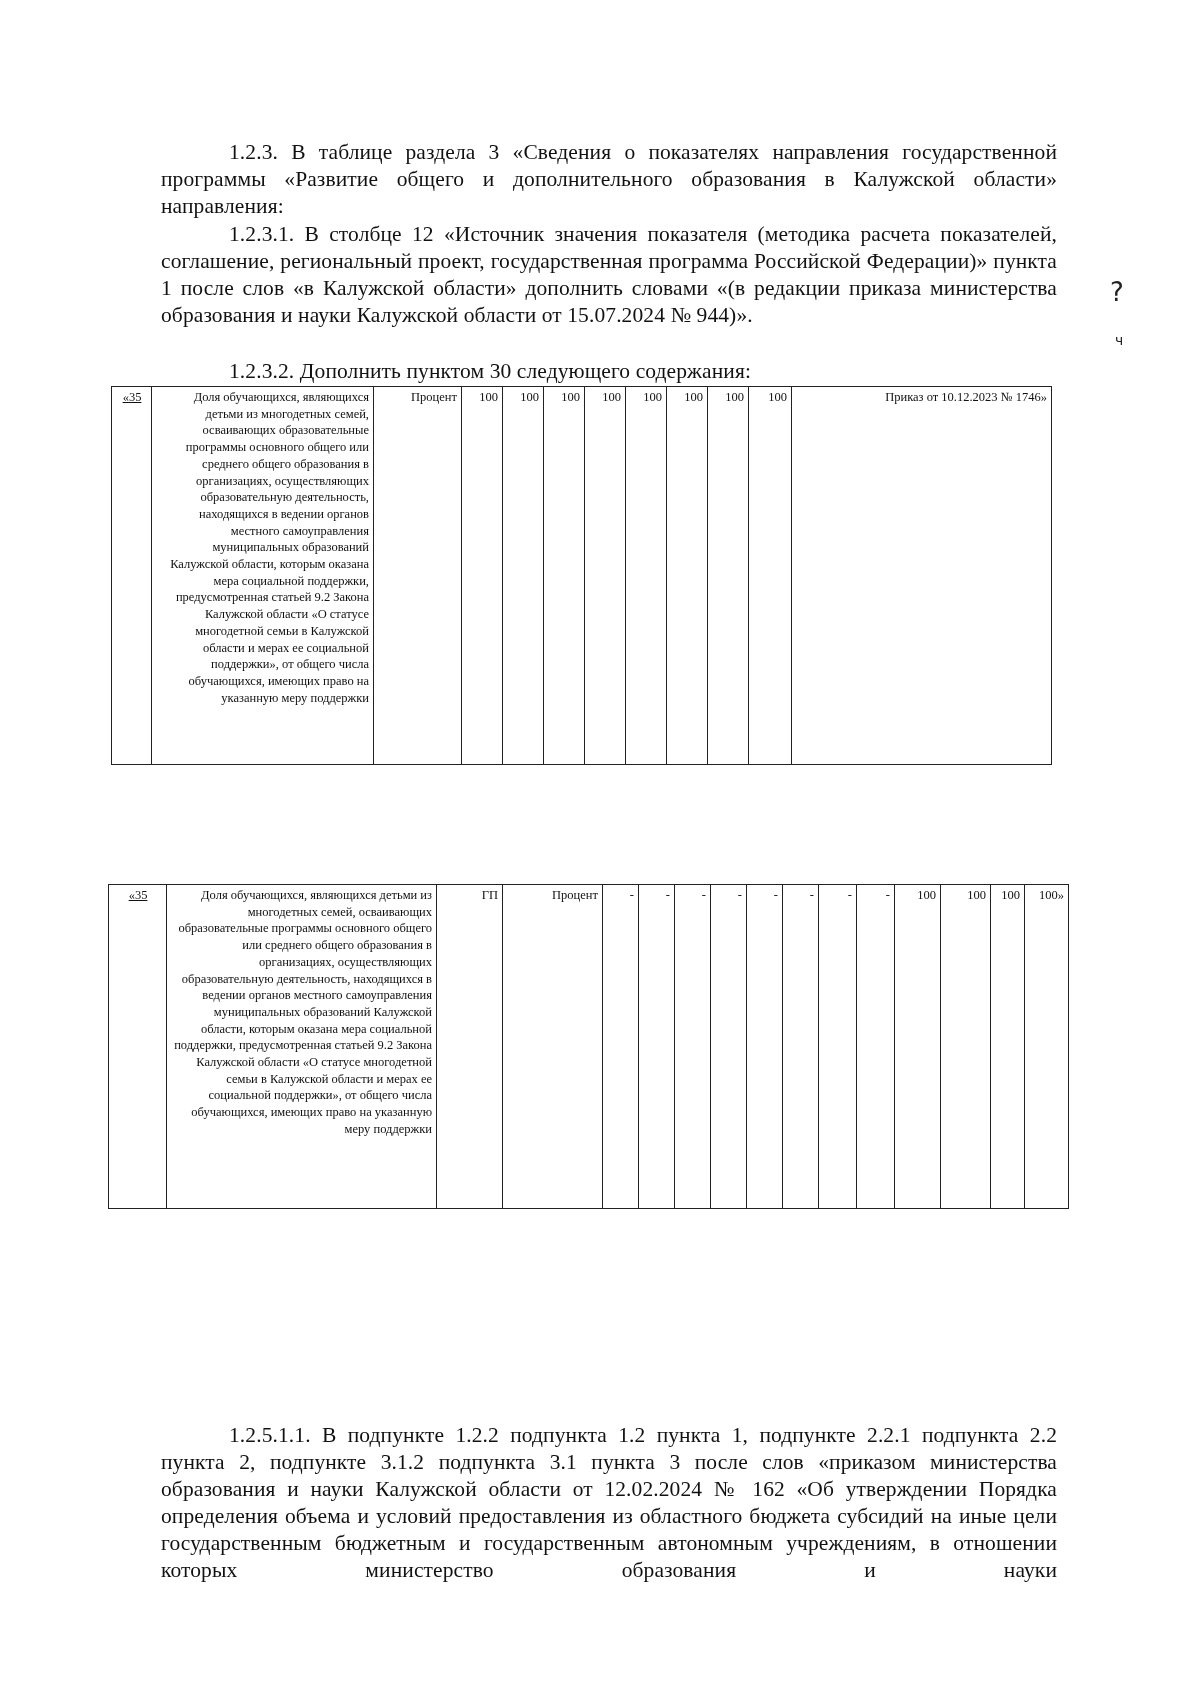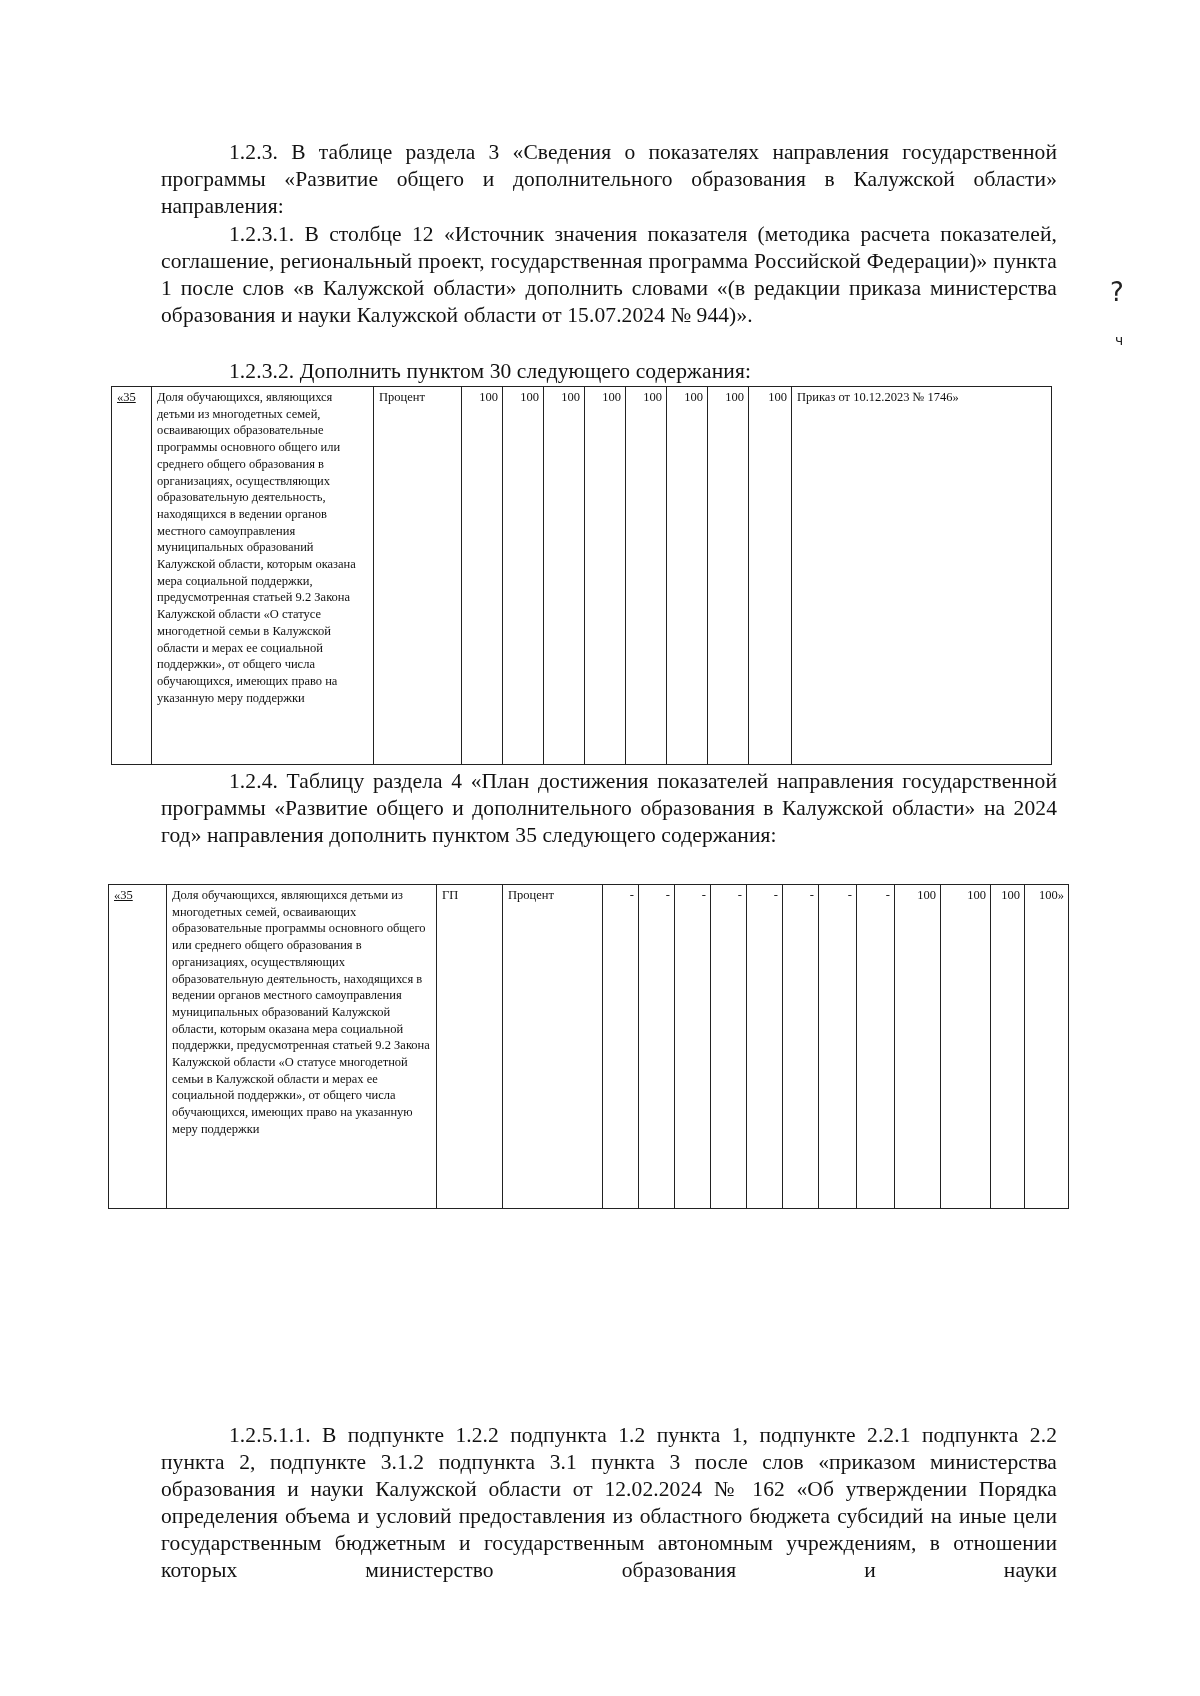--- a/index.html
+++ b/index.html
@@ -10,23 +10,23 @@
     font-family: "Liberation Serif", serif; font-size: 21.5px; line-height: 27px;
     text-align: justify; text-align-last: left; letter-spacing: 0.1px; margin-left: 47px;
   }
   .indent { text-indent: 68px; }
   .just-last { text-align-last: justify; }
   table.t {
     position: absolute; border-collapse: collapse;
     font-family: "Liberation Serif", serif; font-size: 12.5px; line-height: 16.7px;
     table-layout: fixed;
   }
-  table.t td { border: 1.3px solid #222; vertical-align: top; padding: 2px 4px 2px 5px; }
+  table.t td { border: 1.3px solid #222; vertical-align: top; padding: 2px 4px 2px 5px; text-align: right; }
   table.t td.num { text-align: right; padding-right: 4px; }
-  table.t td.c-first { text-align: left; text-decoration: underline; }
+  table.t td.c-first { text-align: center; text-decoration: underline; }
   .hand { position: absolute; font-family: "DejaVu Sans", sans-serif; color: #222; }
 </style>
 </head>
 <body>
 
 <div class="page">
 
   <div class="p indent" style="top:139px;">1.2.3. В таблице раздела 3 «Сведения о показателях направления государственной программы «Развитие общего и дополнительного образования в Калужской области» направления:</div>
 
   <div class="p indent" style="top:221px;">1.2.3.1. В столбце 12 «Источник значения показателя (методика расчета показателей, соглашение, региональный проект, государственная программа Российской Федерации)» пункта 1 после слов «в Калужской области» дополнить словами «(в редакции приказа министерства образования и науки Калужской области от 15.07.2024 № 944)».</div>
@@ -59,21 +59,20 @@
       <td class="num">100</td>
       <td class="num">100</td>
       <td class="num">100</td>
       <td class="num">100</td>
       <td class="num">100</td>
       <td>Приказ от 10.12.2023 № 1746»</td>
     </tr>
   </tbody>
     </table>
 
-  <div class="p indent" style="top:768px;">1.2.4. Таблицу раздела 4 «План достижения показателей направления государственной программы «Развитие общего и дополнительного образования в Калужской области» на 2024 год» направления дополнить пунктом 35 следующего содержания:</div>
 
   <table class="t" style="left:108px; top:884px; width:960px;">
     <colgroup>
       <col style="width:58px">
         <col style="width:270px">
         <col style="width:66px">
         <col style="width:100px">
       <col style="width:36px">
         <col style="width:36px">
         <col style="width:36px">

